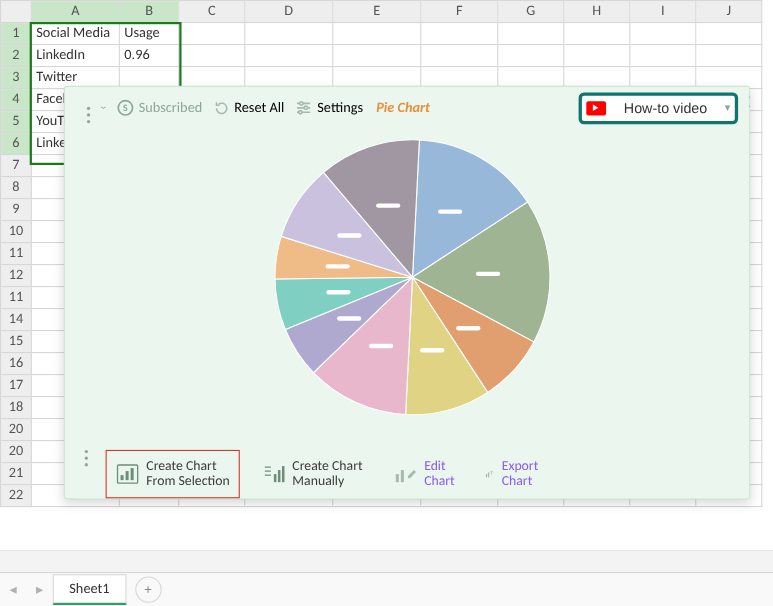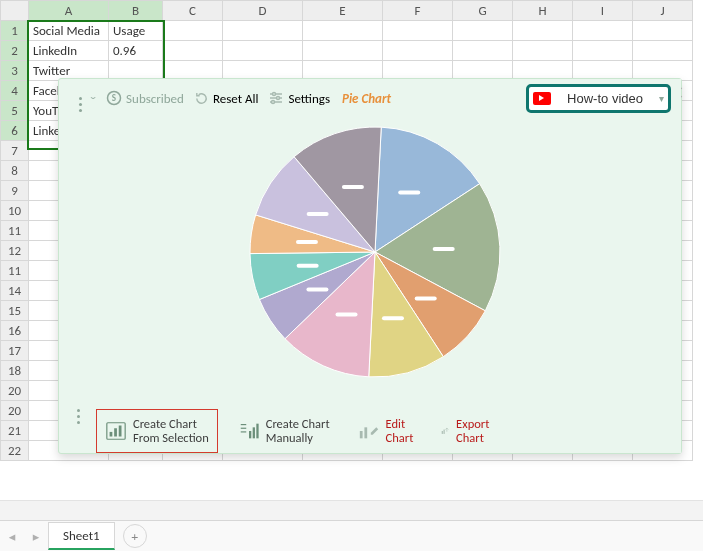--- a/index.html
+++ b/index.html
@@ -29,21 +29,21 @@
 .howto .cd{font-size:10px;color:#8fa79a}
 .right-chev{position:absolute;right:-4px;top:10px;width:6px;height:6px;border-left:1px solid #aaa;border-bottom:1px solid #aaa;transform:rotate(45deg)}
 .chart{position:absolute;left:50%;top:50%;transform:translate(-50%,-55%)}
 .chart svg{display:block}
 .bottom-bar{position:absolute;left:0;right:0;bottom:0;height:44px;display:flex;gap:12px;padding:0 8px}
 .bottom-bar .dots{display:flex;flex-direction:column;gap:3px;padding-right:4px}
 .bottom-bar .dots span{width:3px;height:3px;border-radius:50%;background:#8fa79a}
 .cmd{display:flex;align-items:center;gap:6px;padding:4px 8px;cursor:pointer;color:#3d3d3d;font-size:12.5px;line-height:1.15}
 .cmd .txt{display:flex;flex-direction:column}
 .cmd.hl{border:1.5px solid #d43a2e}
-.cmd.disabled{color:#b91c1c}
+.cmd.disabled{color:#8b5cf6}
 .cmd .ic{width:22px;height:22px}
 .tabstrip{position:absolute;left:0;right:0;bottom:0;height:30px;border-top:1px solid #d7d7d7;display:flex;align-items:center;background:#f9f9f9}
 .tabstrip .nav{width:24px;text-align:center;color:#b0b0b0;cursor:pointer}
 .tabstrip .tab{padding:5px 14px;background:#fff;border:1px solid #d7d7d7;border-bottom:2px solid #27a35f;font-size:13px}
 .tabstrip .plus{width:22px;height:22px;border:1px solid #d7d7d7;border-radius:50%;display:flex;align-items:center;justify-content:center;color:#888;margin-left:8px;cursor:pointer}
 .sb-h{position:absolute;left:0;right:0;bottom:30px;height:20px;background:#f3f3f3;border-top:1px solid #e3e3e3}
 .dlabel{fill:#fff;stroke:#fff;stroke-width:4;stroke-linecap:round}
 </style>
 </head>
 <body>

